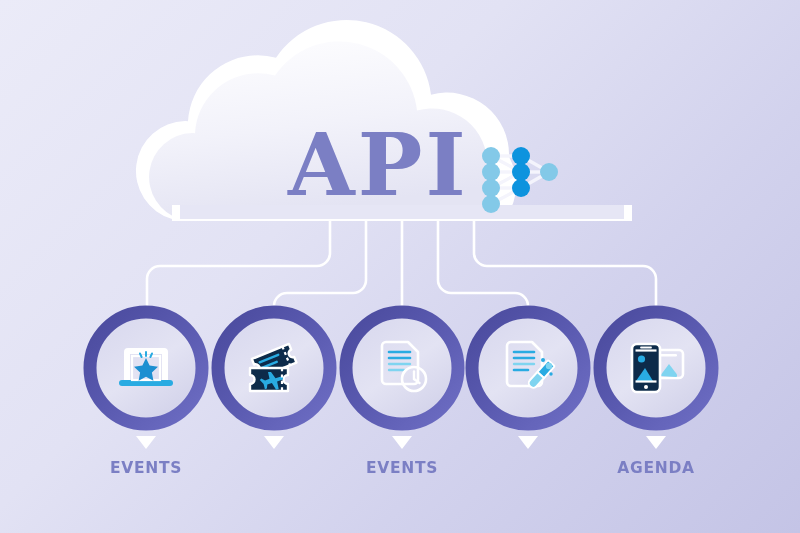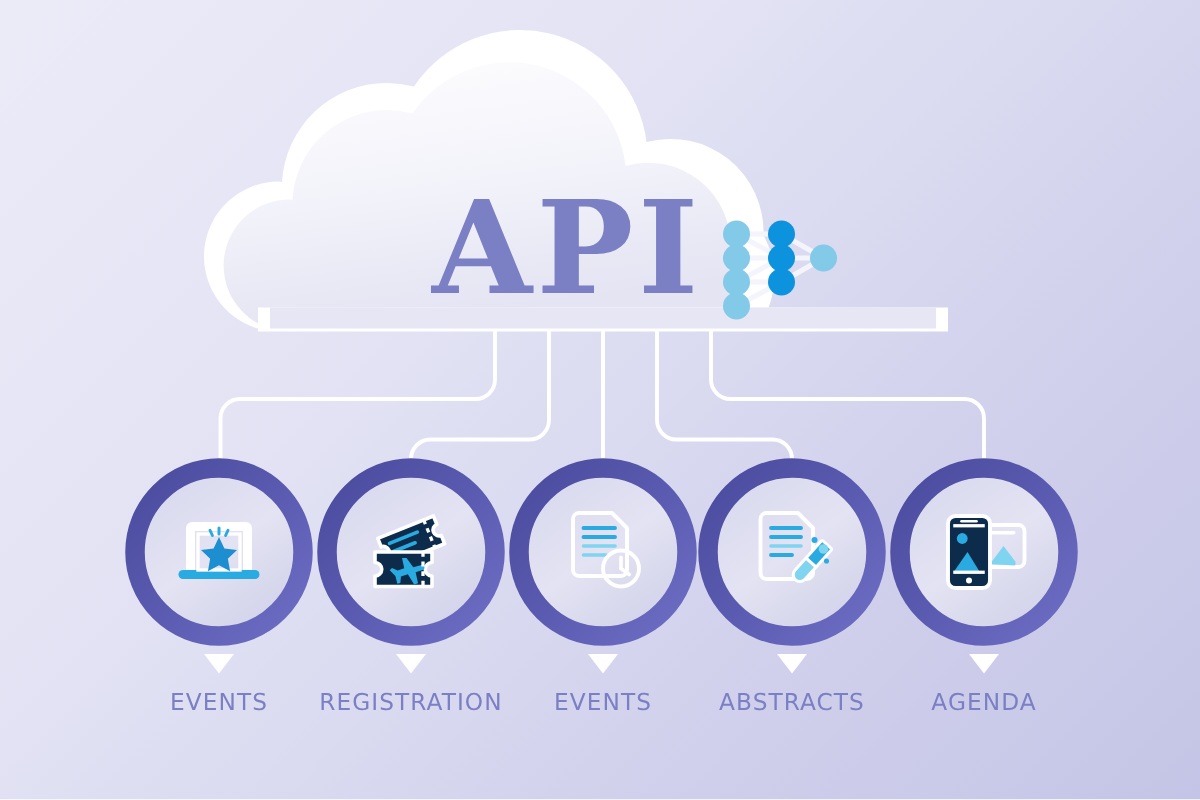--- a/index.html
+++ b/index.html
@@ -14,21 +14,21 @@
     overflow: hidden;
     font-family: "DejaVu Sans", "Liberation Sans", sans-serif;
     background: linear-gradient(135deg, #ebebf8 0%, #e2e2f4 38%, #d2d2ed 68%, #c4c4e6 100%);
   }
   #scene { position: absolute; inset: 0; }
   .label {
     position: absolute;
     top: 458px;
     text-align: center;
     font-size: 15.5px;
-    font-weight: normal;
+    font-weight: bold;
     letter-spacing: 0.7px;
     color: #7b7fc4;
     white-space: nowrap;
     transform: translateX(-50%);
     line-height: 20px;
     font-family: "DejaVu Sans", "Liberation Sans", sans-serif;
   }
 </style>
 </head>
 <body>
@@ -227,18 +227,16 @@
     <g fill="#ffffff">
       <path d="M136 436 h20 l-10 13 Z"></path>
       <path d="M264 436 h20 l-10 13 Z"></path>
       <path d="M392 436 h20 l-10 13 Z"></path>
       <path d="M518 436 h20 l-10 13 Z"></path>
       <path d="M646 436 h20 l-10 13 Z"></path>
     </g>
   </svg>
 
   <div class="label" style="left:146px">EVENTS</div>
-  <div class="label" style="left:274px">REGISTRATION</div>
   <div class="label" style="left:402px">EVENTS</div>
-  <div class="label" style="left:528px">ABSTRACTS</div>
   <div class="label" style="left:656px">AGENDA</div>
 
 </div>
 
 </body></html>

